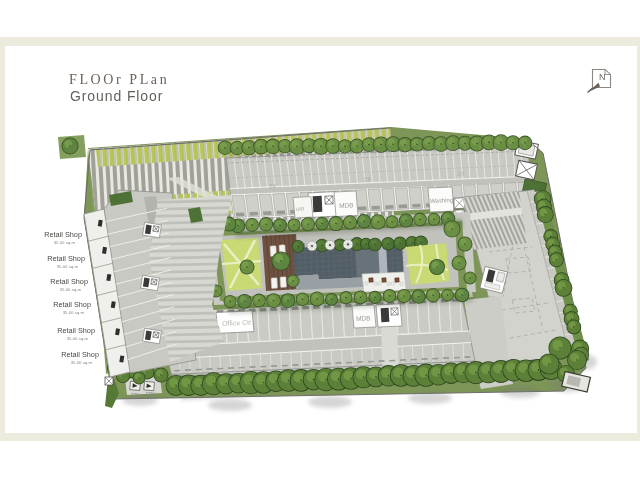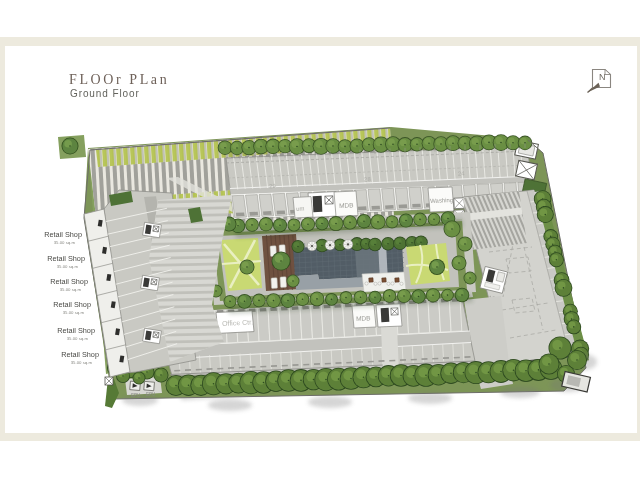--- a/index.html
+++ b/index.html
@@ -1,19 +1,19 @@
 <!DOCTYPE html>
 <html><head>
 <meta charset="utf-8">
 <style>
   html,body{margin:0;padding:0;background:#fff;width:640px;height:480px;overflow:hidden;}
   #page{position:relative;width:640px;height:480px;font-family:"Liberation Sans",sans-serif;}
   svg.main{position:absolute;top:0;left:0;}
   .title{position:absolute;left:69px;top:72px;font-family:Liberation Serif, serif;font-size:14px;letter-spacing:2.6px;color:#6e6159;}
-  .subtitle{position:absolute;left:70px;top:88px;font-size:10px;letter-spacing:0.9px;color:#63635d;}
+  .subtitle{position:absolute;left:70px;top:88px;font-size:14px;letter-spacing:0.9px;color:#63635d;}
 </style>
 </head>
 <body>
 <div id="page">
 <svg class="main" width="640" height="480" viewBox="0 0 640 480">
 
   <rect x="0" y="37" width="640" height="404" fill="#edeade"></rect>
 
   <rect x="5" y="46" width="632" height="387" fill="#ffffff"></rect>
   <defs>

